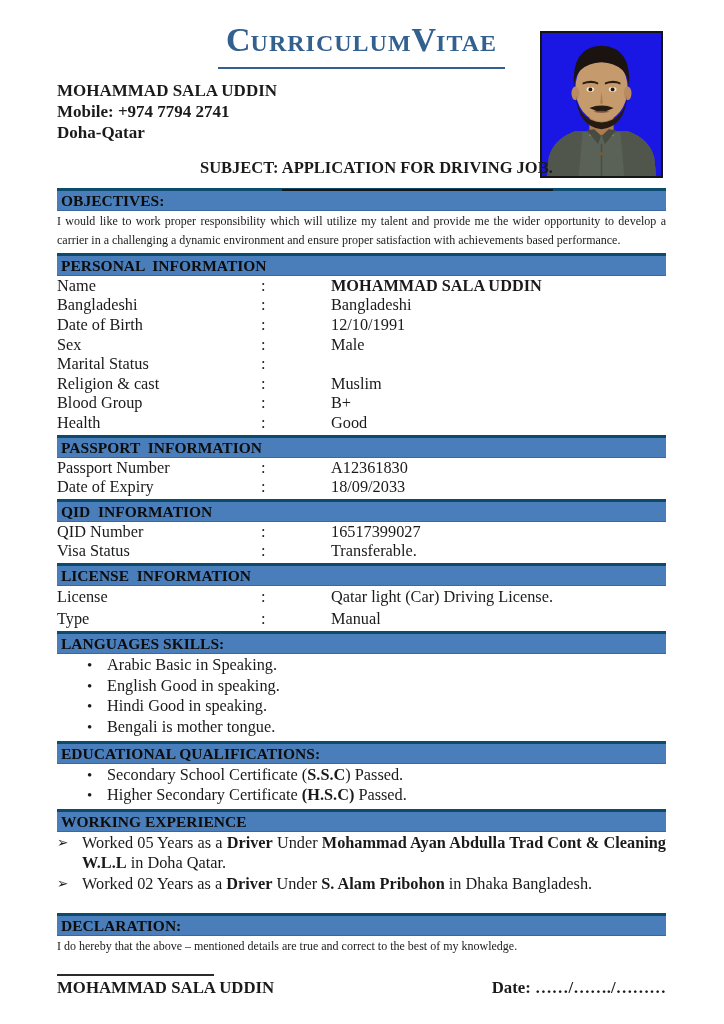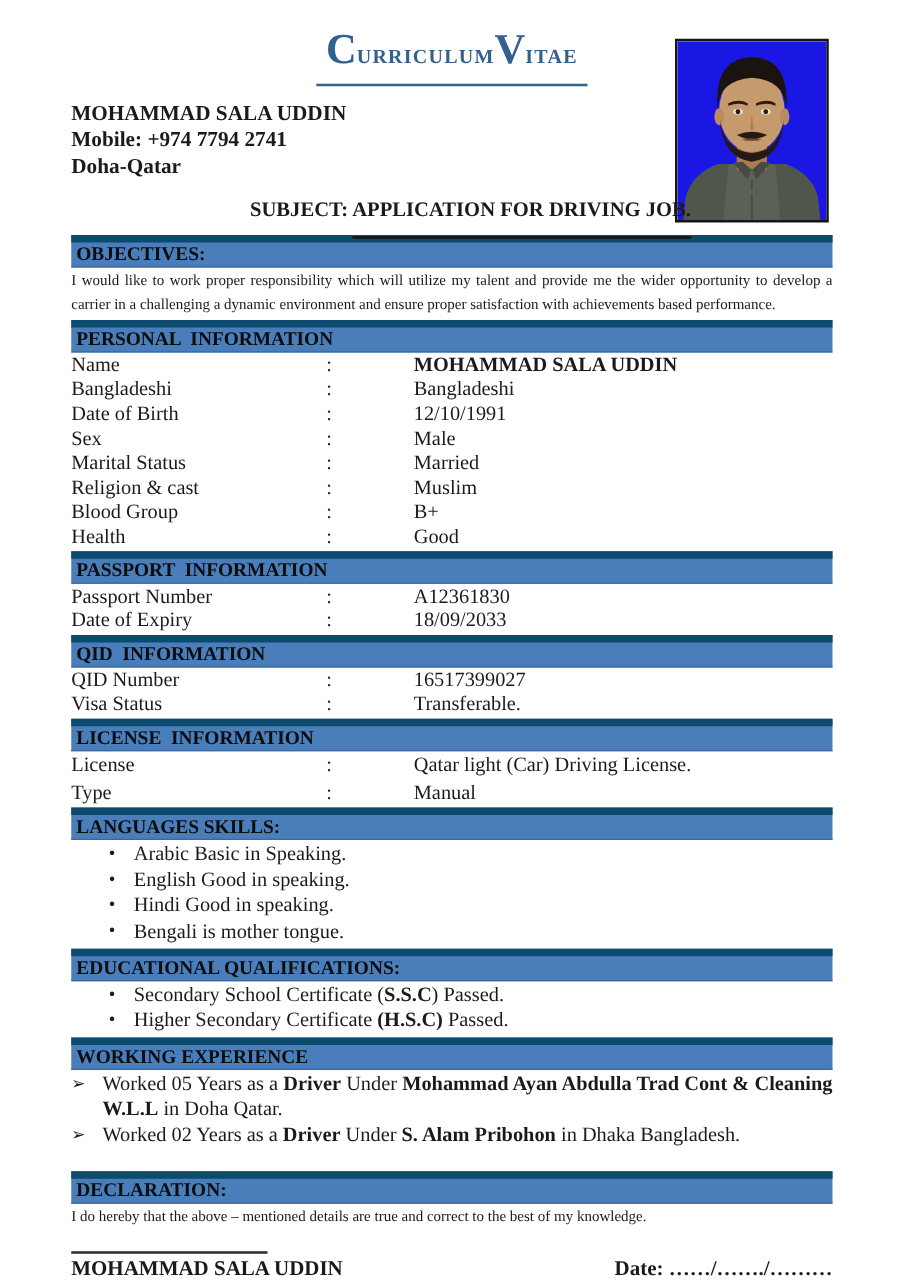--- a/index.html
+++ b/index.html
@@ -14,38 +14,38 @@
   }
   .content{position:absolute;left:57px;top:0;width:609px;}
 
   
   .title-wrap{margin-top:20px;text-align:center;height:48px;}
   .cv-title{
     display:inline-block;color:var(--title-blue);font-weight:bold;
     border-bottom:2px solid var(--title-blue);padding:0 8px 1px 8px;line-height:40px;
   }
   .cv-title .big{font-size:34px;}
-  .cv-title .small{font-size:16px;letter-spacing:1px;}
+  .cv-title .small{font-size:24px;letter-spacing:1px;}
 
   
   .photo{position:absolute;left:540px;top:31px;width:123px;height:147px;border:2px solid #151515;box-sizing:border-box;}
   .photo svg{display:block;width:100%;height:100%;}
 
   
   .contact{margin-top:12px;font-weight:bold;font-size:17px;line-height:21px;width:430px;}
   .contact div{white-space:nowrap;}
 
   
   .subject{margin-top:14px;margin-left:143px;font-weight:bold;font-size:16.5px;line-height:22px;white-space:nowrap;}
   .subject .u{border-bottom:2px solid #141414;padding-bottom:12px;}
 
   
   .bar{
     background:var(--section-bar);
-    border-top:6px solid #0c4a6e;border-bottom:1px solid #3a689f;
+    border-top:3px solid #0c4a6e;border-bottom:1px solid #3a689f;
     height:19px;line-height:19px;font-weight:bold;font-size:15.5px;color:#0d0d0d;
     padding-left:4px;white-space:pre-wrap;box-sizing:content-box;margin-top:2px;
   }
   .first-bar{margin-top:9px;}
 
   
   .para{font-size:12px;line-height:19.4px;text-align:justify;margin:1px 0 1px 0;}
 
   
   .irow{display:grid;grid-template-columns:180px 46px 1fr;font-size:16.3px;line-height:19.6px;gap:24px;}
@@ -145,21 +145,20 @@
         <span class="val">12/10/1991</span>
       </div>
       <div class="irow">
         <span>Sex</span>
         <span>:</span>
         <span class="val">Male</span>
       </div>
       <div class="irow">
         <span>Marital Status</span>
         <span>:</span>
-        <span class="val">Married</span>
       </div>
       <div class="irow">
         <span>Religion &amp; cast</span>
         <span>:</span>
         <span class="val">Muslim</span>
       </div>
       <div class="irow">
         <span>Blood Group</span>
         <span>:</span>
         <span class="val">B+</span>

